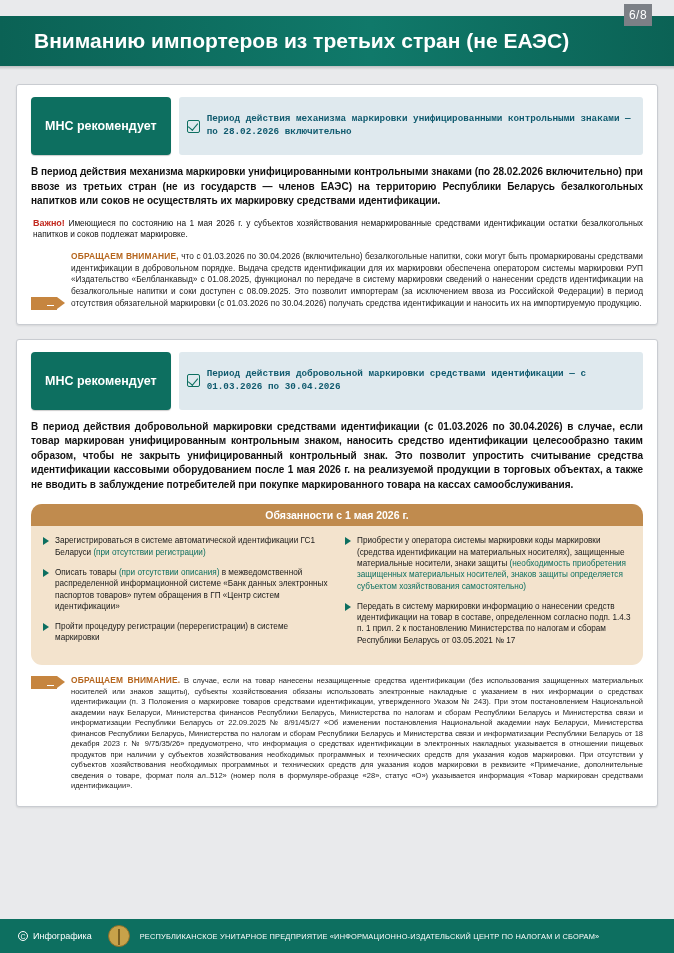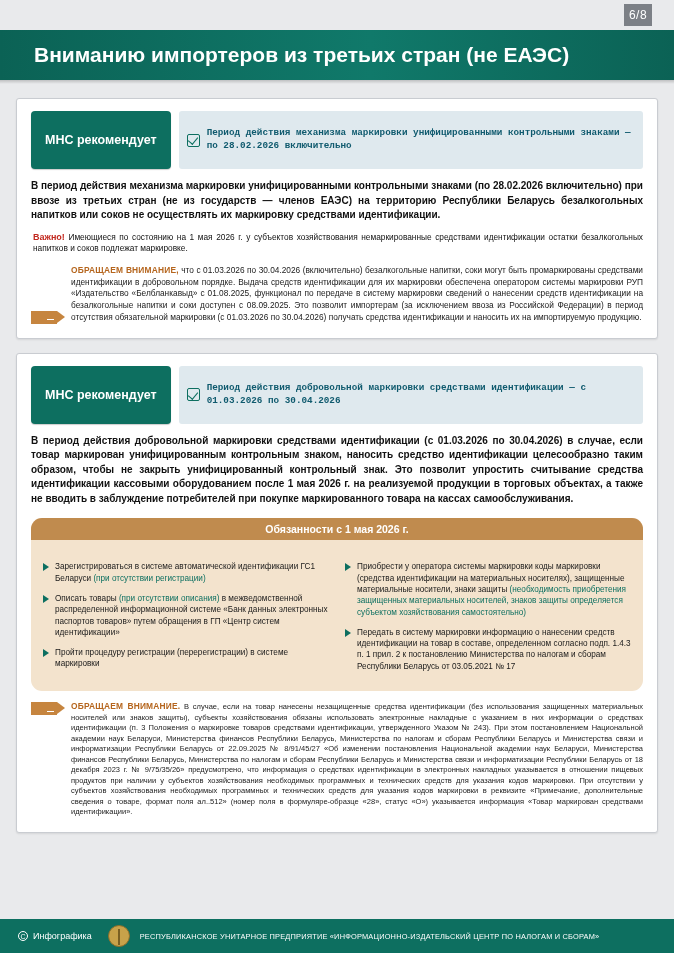--- a/index.html
+++ b/index.html
@@ -7,21 +7,21 @@
   body {
     width: 674px; height: 953px;
     background: #e9eaec;
     font-family: "Liberation Sans", sans-serif;
     color: #1a1a1a;
     position: relative;
     overflow: hidden;
   }
   
   .page-num-bar {
-    height: 30px;
+    height: 16px;
     background: #e9eaec;
     position: relative;
   }
   .page-num {
     position: absolute;
     right: 22px; top: 4px;
     width: 28px; height: 22px;
     background: #7c8086;
     color: #ffffff;
     font-size: 12px;
@@ -181,21 +181,21 @@
     font-size: 10.5px;
     font-weight: bold;
     text-align: center;
     padding: 5px 0;
   }
   .oblig-cols {
     display: flex;
     padding: 9px 12px 0 12px;
     gap: 16px;
   }
-  .oblig-col { width: 50%; margin-top: 12px; }
+  .oblig-col { width: 50%; }
   .oblig-item {
     display: flex;
     margin-bottom: 9px;
     font-size: 8.2px;
     line-height: 1.38;
   }
   .tri {
     flex: 0 0 auto;
     width: 0; height: 0;
     border-top: 4px solid transparent;

